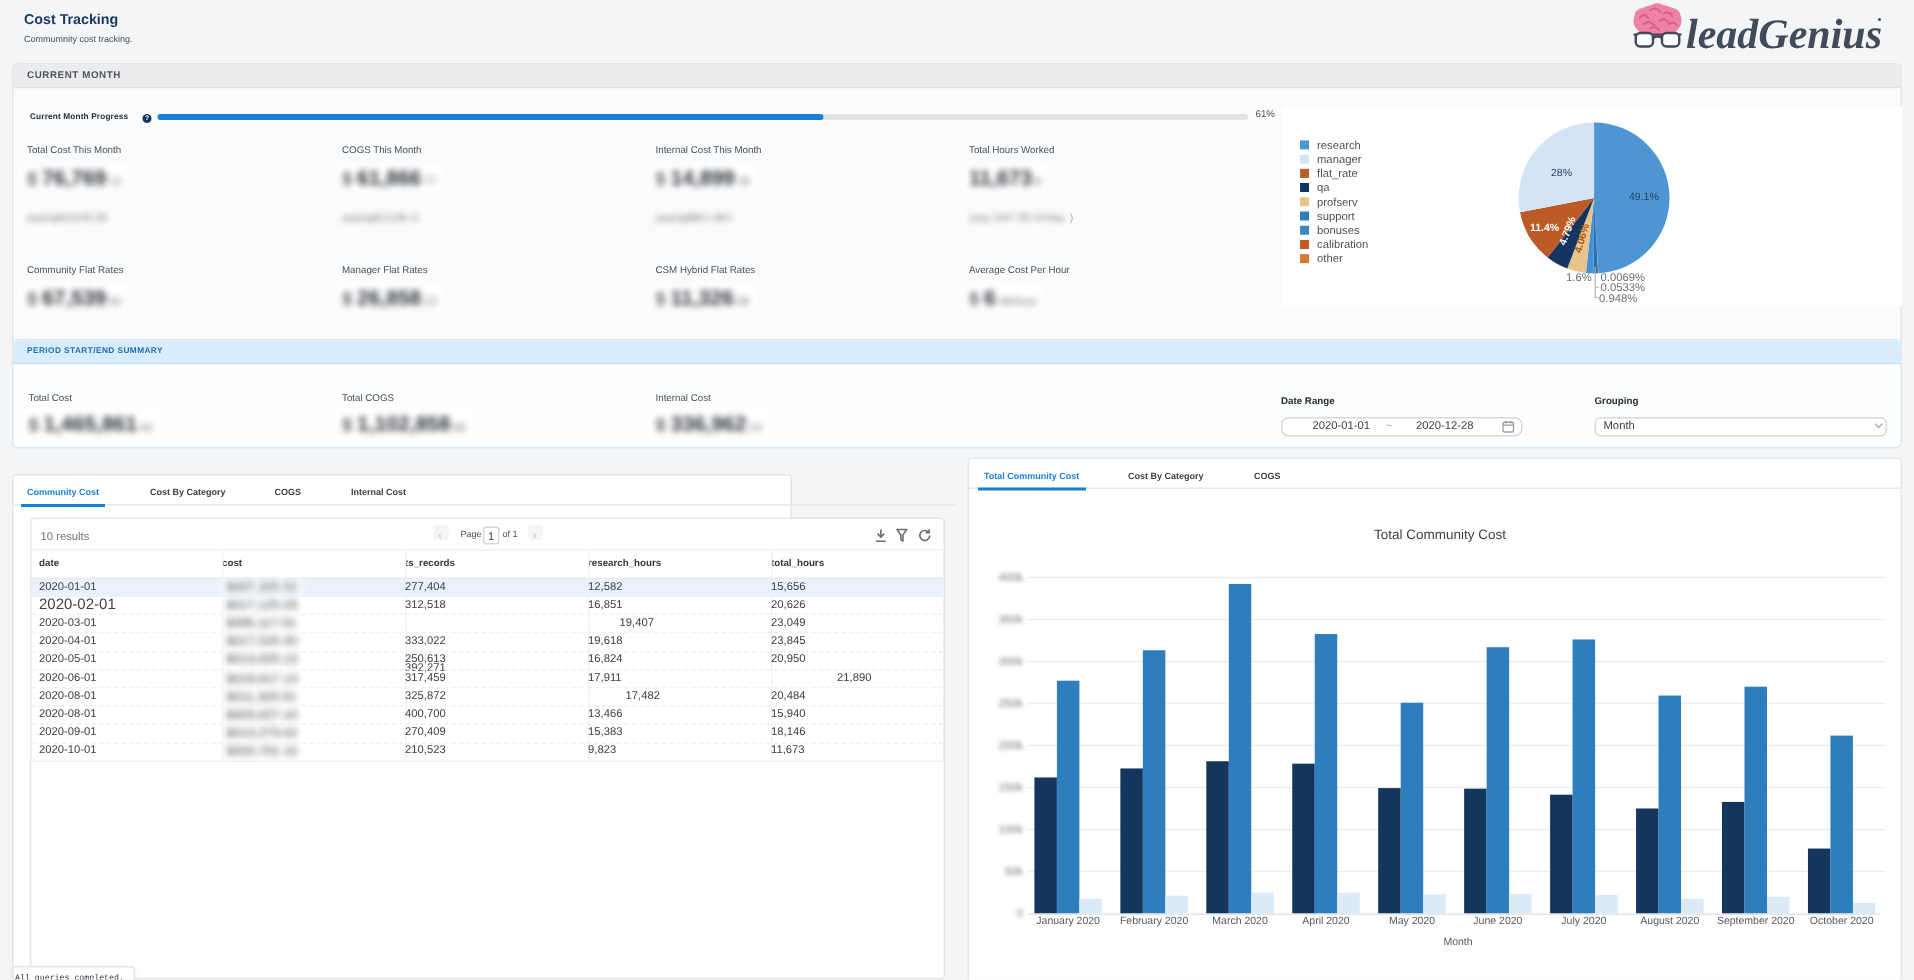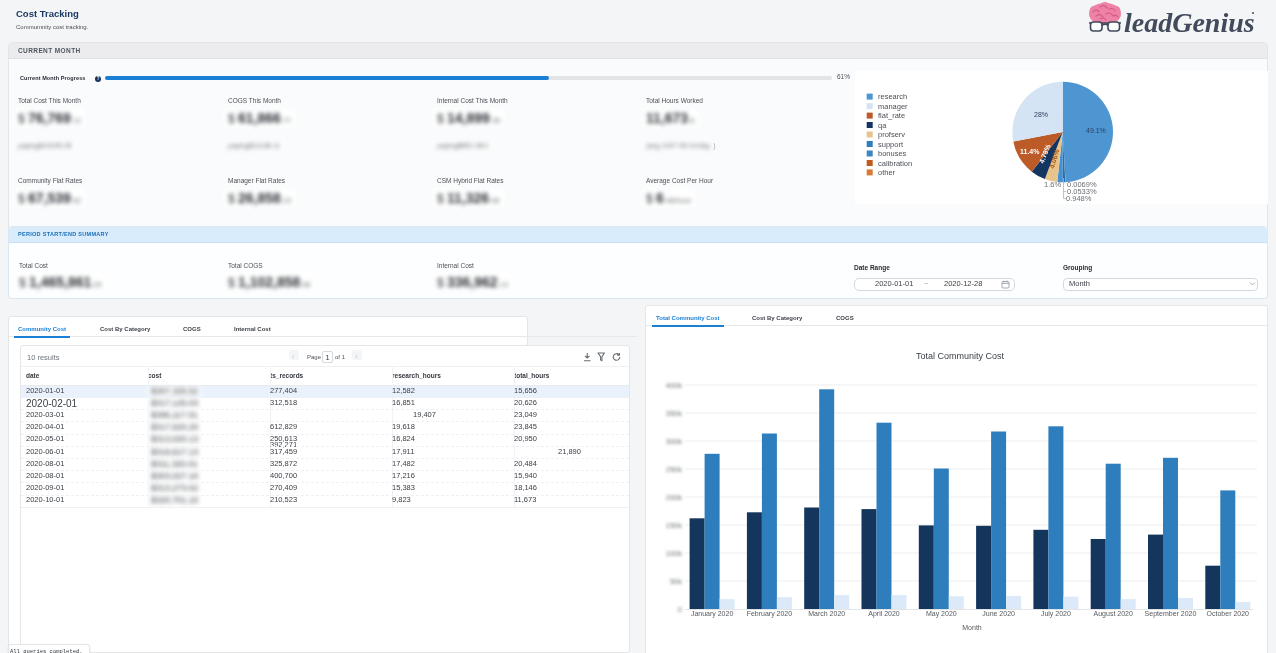--- a/index.html
+++ b/index.html
@@ -202,46 +202,46 @@
 <div class="abs" style="left:493px;top:51.8px;font-size:7.5px;color:#3c4147;">20,626</div>
 <div class="abs" style="left:0;top:64.2px;width:608px;height:12.2px;border-bottom:1px dashed #edf1f6;"></div>
 <div class="abs" style="left:5px;top:64.0px;font-size:7.5px;color:#3c4147;">2020-03-01</div>
 <div class="abs" style="left:127px;top:64.0px;font-size:8.5px;color:#3c4147;filter:blur(2.2px);background:#fff;padding:0 3px;">$395,117.01</div>
 <div class="abs" style="left:249px;top:64.0px;font-size:7.5px;color:#3c4147;margin-top:30px;">392,271</div>
 <div class="abs" style="left:371px;top:64.0px;font-size:7.5px;color:#3c4147;margin-left:21px;">19,407</div>
 <div class="abs" style="left:493px;top:64.0px;font-size:7.5px;color:#3c4147;">23,049</div>
 <div class="abs" style="left:0;top:76.4px;width:608px;height:12.2px;border-bottom:1px dashed #edf1f6;"></div>
 <div class="abs" style="left:5px;top:76.2px;font-size:7.5px;color:#3c4147;">2020-04-01</div>
 <div class="abs" style="left:127px;top:76.2px;font-size:8.5px;color:#3c4147;filter:blur(2.2px);background:#fff;padding:0 3px;">$317,520.20</div>
-<div class="abs" style="left:249px;top:76.2px;font-size:7.5px;color:#3c4147;">612,829</div>
+<div class="abs" style="left:249px;top:76.2px;font-size:7.5px;color:#3c4147;">333,022</div>
 <div class="abs" style="left:371px;top:76.2px;font-size:7.5px;color:#3c4147;">19,618</div>
 <div class="abs" style="left:493px;top:76.2px;font-size:7.5px;color:#3c4147;">23,845</div>
 <div class="abs" style="left:0;top:88.6px;width:608px;height:12.2px;border-bottom:1px dashed #edf1f6;"></div>
 <div class="abs" style="left:5px;top:88.4px;font-size:7.5px;color:#3c4147;">2020-05-01</div>
 <div class="abs" style="left:127px;top:88.4px;font-size:8.5px;color:#3c4147;filter:blur(2.2px);background:#fff;padding:0 3px;">$313,020.13</div>
 <div class="abs" style="left:249px;top:88.4px;font-size:7.5px;color:#3c4147;">250,613</div>
 <div class="abs" style="left:371px;top:88.4px;font-size:7.5px;color:#3c4147;">16,824</div>
 <div class="abs" style="left:493px;top:88.4px;font-size:7.5px;color:#3c4147;">20,950</div>
 <div class="abs" style="left:0;top:100.8px;width:608px;height:12.2px;border-bottom:1px dashed #edf1f6;"></div>
 <div class="abs" style="left:5px;top:100.6px;font-size:7.5px;color:#3c4147;">2020-06-01</div>
 <div class="abs" style="left:127px;top:100.6px;font-size:8.5px;color:#3c4147;filter:blur(2.2px);background:#fff;padding:0 3px;">$319,617.13</div>
 <div class="abs" style="left:249px;top:100.6px;font-size:7.5px;color:#3c4147;">317,459</div>
 <div class="abs" style="left:371px;top:100.6px;font-size:7.5px;color:#3c4147;">17,911</div>
 <div class="abs" style="left:493px;top:100.6px;font-size:7.5px;color:#3c4147;margin-left:44px;">21,890</div>
 <div class="abs" style="left:0;top:113.0px;width:608px;height:12.2px;border-bottom:1px dashed #edf1f6;"></div>
 <div class="abs" style="left:5px;top:112.8px;font-size:7.5px;color:#3c4147;">2020-08-01</div>
 <div class="abs" style="left:127px;top:112.8px;font-size:8.5px;color:#3c4147;filter:blur(2.2px);background:#fff;padding:0 3px;">$311,320.01</div>
 <div class="abs" style="left:249px;top:112.8px;font-size:7.5px;color:#3c4147;">325,872</div>
-<div class="abs" style="left:371px;top:112.8px;font-size:7.5px;color:#3c4147;">17,482</div>
+<div class="abs" style="left:371px;top:112.8px;font-size:7.5px;color:#3c4147;padding-left:25px;">17,482</div>
 <div class="abs" style="left:493px;top:112.8px;font-size:7.5px;color:#3c4147;">20,484</div>
 <div class="abs" style="left:0;top:125.2px;width:608px;height:12.2px;border-bottom:1px dashed #edf1f6;"></div>
 <div class="abs" style="left:5px;top:125.0px;font-size:7.5px;color:#3c4147;">2020-08-01</div>
 <div class="abs" style="left:127px;top:125.0px;font-size:8.5px;color:#3c4147;filter:blur(2.2px);background:#fff;padding:0 3px;">$303,027.10</div>
 <div class="abs" style="left:249px;top:125.0px;font-size:7.5px;color:#3c4147;">400,700</div>
-<div class="abs" style="left:371px;top:125.0px;font-size:7.5px;color:#3c4147;">17,216</div>
+<div class="abs" style="left:371px;top:125.0px;font-size:7.5px;color:#3c4147;">13,466</div>
 <div class="abs" style="left:493px;top:125.0px;font-size:7.5px;color:#3c4147;">15,940</div>
 <div class="abs" style="left:0;top:137.4px;width:608px;height:12.2px;border-bottom:1px dashed #edf1f6;"></div>
 <div class="abs" style="left:5px;top:137.2px;font-size:7.5px;color:#3c4147;">2020-09-01</div>
 <div class="abs" style="left:127px;top:137.2px;font-size:8.5px;color:#3c4147;filter:blur(2.2px);background:#fff;padding:0 3px;">$313,273.02</div>
 <div class="abs" style="left:249px;top:137.2px;font-size:7.5px;color:#3c4147;">270,409</div>
 <div class="abs" style="left:371px;top:137.2px;font-size:7.5px;color:#3c4147;">15,383</div>
 <div class="abs" style="left:493px;top:137.2px;font-size:7.5px;color:#3c4147;">18,146</div>
 <div class="abs" style="left:0;top:149.6px;width:608px;height:12.2px;border-bottom:1px solid #eef1f4;"></div>
 <div class="abs" style="left:5px;top:149.4px;font-size:7.5px;color:#3c4147;">2020-10-01</div>
 <div class="abs" style="left:127px;top:149.4px;font-size:8.5px;color:#3c4147;filter:blur(2.2px);background:#fff;padding:0 3px;">$320,701.10</div>

